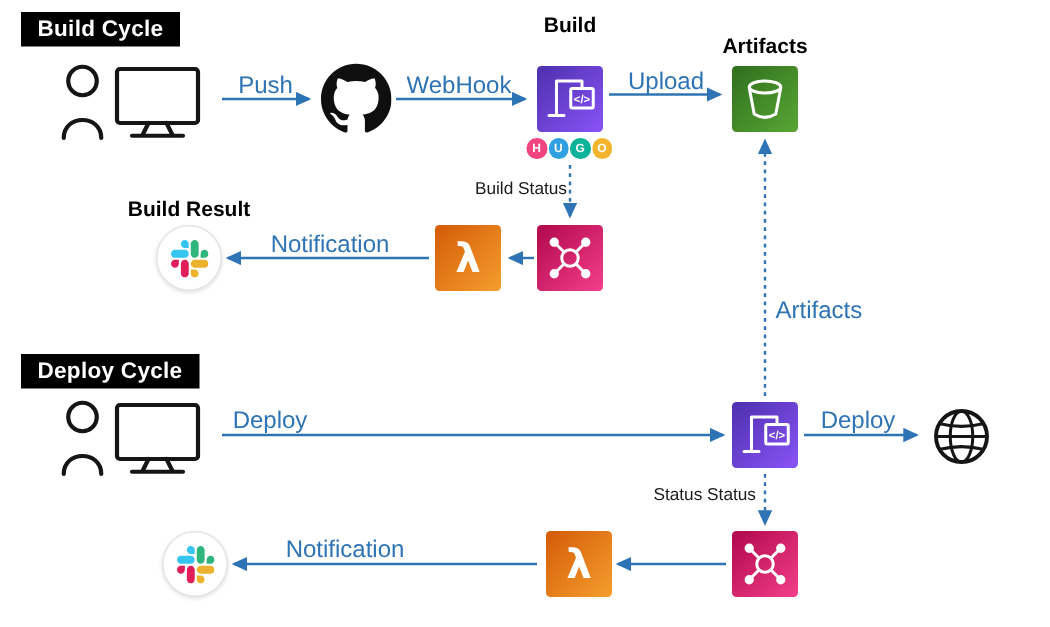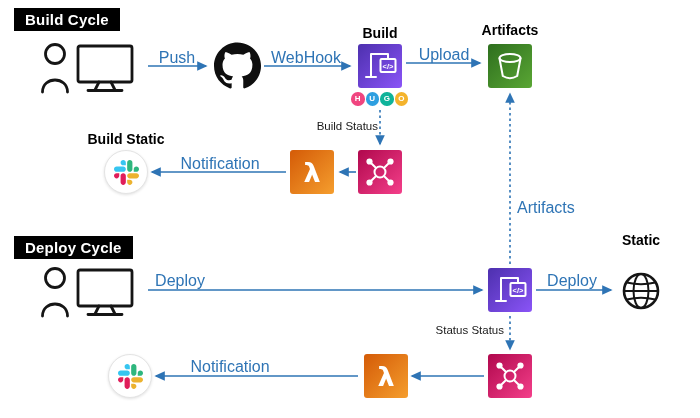--- a/index.html
+++ b/index.html
@@ -72,21 +72,21 @@
       <path class="outline" d="M59,42 L55,50 M71,42 L75,50 M48,50.5 L82,50.5"></path>
     </svg>
   </div>
 
   <div class="node" style="left:214px;top:42px;">
     <svg width="47" height="47" viewBox="0 0 24 24">
       <path fill="#0f0f0f" d="M12 .297c-6.63 0-12 5.373-12 12 0 5.303 3.438 9.8 8.205 11.385.6.113.82-.258.82-.577 0-.285-.01-1.04-.015-2.04-3.338.724-4.042-1.61-4.042-1.61C4.422 18.07 3.633 17.7 3.633 17.7c-1.087-.744.084-.729.084-.729 1.205.084 1.838 1.236 1.838 1.236 1.07 1.835 2.809 1.305 3.495.998.108-.776.417-1.305.76-1.605-2.665-.3-5.466-1.332-5.466-5.93 0-1.31.465-2.38 1.235-3.22-.135-.303-.54-1.523.105-3.176 0 0 1.005-.322 3.3 1.23.96-.267 1.98-.399 3-.405 1.02.006 2.04.138 3 .405 2.28-1.552 3.285-1.23 3.285-1.23.645 1.653.24 2.873.12 3.176.765.84 1.23 1.91 1.23 3.22 0 4.61-2.805 5.625-5.475 5.92.42.36.81 1.096.81 2.22 0 1.606-.015 2.896-.015 3.286 0 .315.21.69.825.57C20.565 22.092 24 17.592 24 12.297c0-6.627-5.373-12-12-12"></path>
     </svg>
   </div>
 
-  <div class="nlabel" style="left:350px;top:25px;width:60px;text-align:center;">Build</div>
+  <div class="nlabel" style="left:350px;top:8px;width:60px;text-align:center;">Build</div>
   <div class="node sq sq-codebuild" style="left:358px;top:44px;">
     <svg width="44" height="44" viewBox="0 0 44 44">
       <path class="wline" d="M13,33 L13,10 L30,10 L30,15 M8,33 L18,33"></path>
       <rect class="wline" x="22.5" y="15" width="15" height="13" rx="1"></rect>
       <text x="30" y="24.5" fill="#fff" font-size="7.5" font-weight="bold" text-anchor="middle">&lt;/&gt;</text>
     </svg>
   </div>
 
   <div class="node hugo" style="left:351px;top:92px;">
     <span class="h">H</span>
@@ -109,21 +109,21 @@
       <circle class="wline" cx="22" cy="22" r="5.5"></circle>
       <circle cx="11.5" cy="11.5" r="3.1" fill="#fff"></circle>
       <circle cx="32.5" cy="11.5" r="3.1" fill="#fff"></circle>
       <circle cx="11.5" cy="32.5" r="3.1" fill="#fff"></circle>
       <circle cx="32.5" cy="32.5" r="3.1" fill="#fff"></circle>
     </svg>
   </div>
   <div class="node sq sq-orange" style="left:290px;top:150px;">
     <span class="lambda-glyph">λ</span>
   </div>
-  <div class="nlabel" style="left:76px;top:131px;width:100px;">Build Static</div>
+  <div class="nlabel" style="left:76px;top:131px;width:100px;">Build Result</div>
   <div class="node circle-white" style="left:104px;top:150px;">
     <svg width="25" height="25" viewBox="0 0 122.8 122.8">
       <path style="fill:var(--slack-red)" d="M25.8 77.6c0 7.1-5.8 12.9-12.9 12.9S0 84.7 0 77.6s5.8-12.9 12.9-12.9h12.9v12.9zM32.3 77.6c0-7.1 5.8-12.9 12.9-12.9s12.9 5.8 12.9 12.9v32.3c0 7.1-5.8 12.9-12.9 12.9s-12.9-5.8-12.9-12.9V77.6z"></path>
       <path style="fill:var(--slack-blue)" d="M45.2 25.8c-7.1 0-12.9-5.8-12.9-12.9S38.1 0 45.2 0s12.9 5.8 12.9 12.9v12.9H45.2zM45.2 32.3c7.1 0 12.9 5.8 12.9 12.9s-5.8 12.9-12.9 12.9H12.9C5.8 58.1 0 52.3 0 45.2s5.8-12.9 12.9-12.9h32.3z"></path>
       <path style="fill:var(--slack-green)" d="M97 45.2c0-7.1 5.8-12.9 12.9-12.9s12.9 5.8 12.9 12.9-5.8 12.9-12.9 12.9H97V45.2zM90.5 45.2c0 7.1-5.8 12.9-12.9 12.9s-12.9-5.8-12.9-12.9V12.9C64.7 5.8 70.5 0 77.6 0s12.9 5.8 12.9 12.9v32.3z"></path>
       <path style="fill:var(--slack-yellow)" d="M77.6 97c7.1 0 12.9 5.8 12.9 12.9s-5.8 12.9-12.9 12.9-12.9-5.8-12.9-12.9V97h12.9zM77.6 90.5c-7.1 0-12.9-5.8-12.9-12.9s5.8-12.9 12.9-12.9h32.3c7.1 0 12.9 5.8 12.9 12.9s-5.8 12.9-12.9 12.9H77.6z"></path>
     </svg>
   </div>
 
   <div class="node" style="left:40px;top:264px;">
@@ -137,21 +137,20 @@
 
   <div class="node sq sq-codebuild" style="left:488px;top:268px;">
     <svg width="44" height="44" viewBox="0 0 44 44">
       <path class="wline" d="M13,33 L13,10 L30,10 L30,15 M8,33 L18,33"></path>
       <rect class="wline" x="22.5" y="15" width="15" height="13" rx="1"></rect>
       <text x="30" y="24.5" fill="#fff" font-size="7.5" font-weight="bold" text-anchor="middle">&lt;/&gt;</text>
     </svg>
   </div>
 
   <div class="nlabel" style="left:596px;top:232px;width:90px;">
-    <span style="display:block">Static</span>
   </div>
   <div class="node" style="left:619px;top:269px;">
     <svg width="44" height="44" viewBox="0 0 44 44">
       <circle cx="22" cy="22" r="17" stroke="#151515" stroke-width="2.6" fill="none"></circle>
       <ellipse cx="22" cy="22" rx="7.5" ry="17" stroke="#151515" stroke-width="2" fill="none"></ellipse>
       <path d="M5.5,22 L38.5,22 M7.8,13.5 Q22,17 36.2,13.5 M7.8,30.5 Q22,27 36.2,30.5" stroke="#151515" stroke-width="2" fill="none"></path>
     </svg>
   </div>
 
   <div class="node sq sq-pink" style="left:488px;top:354px;">

